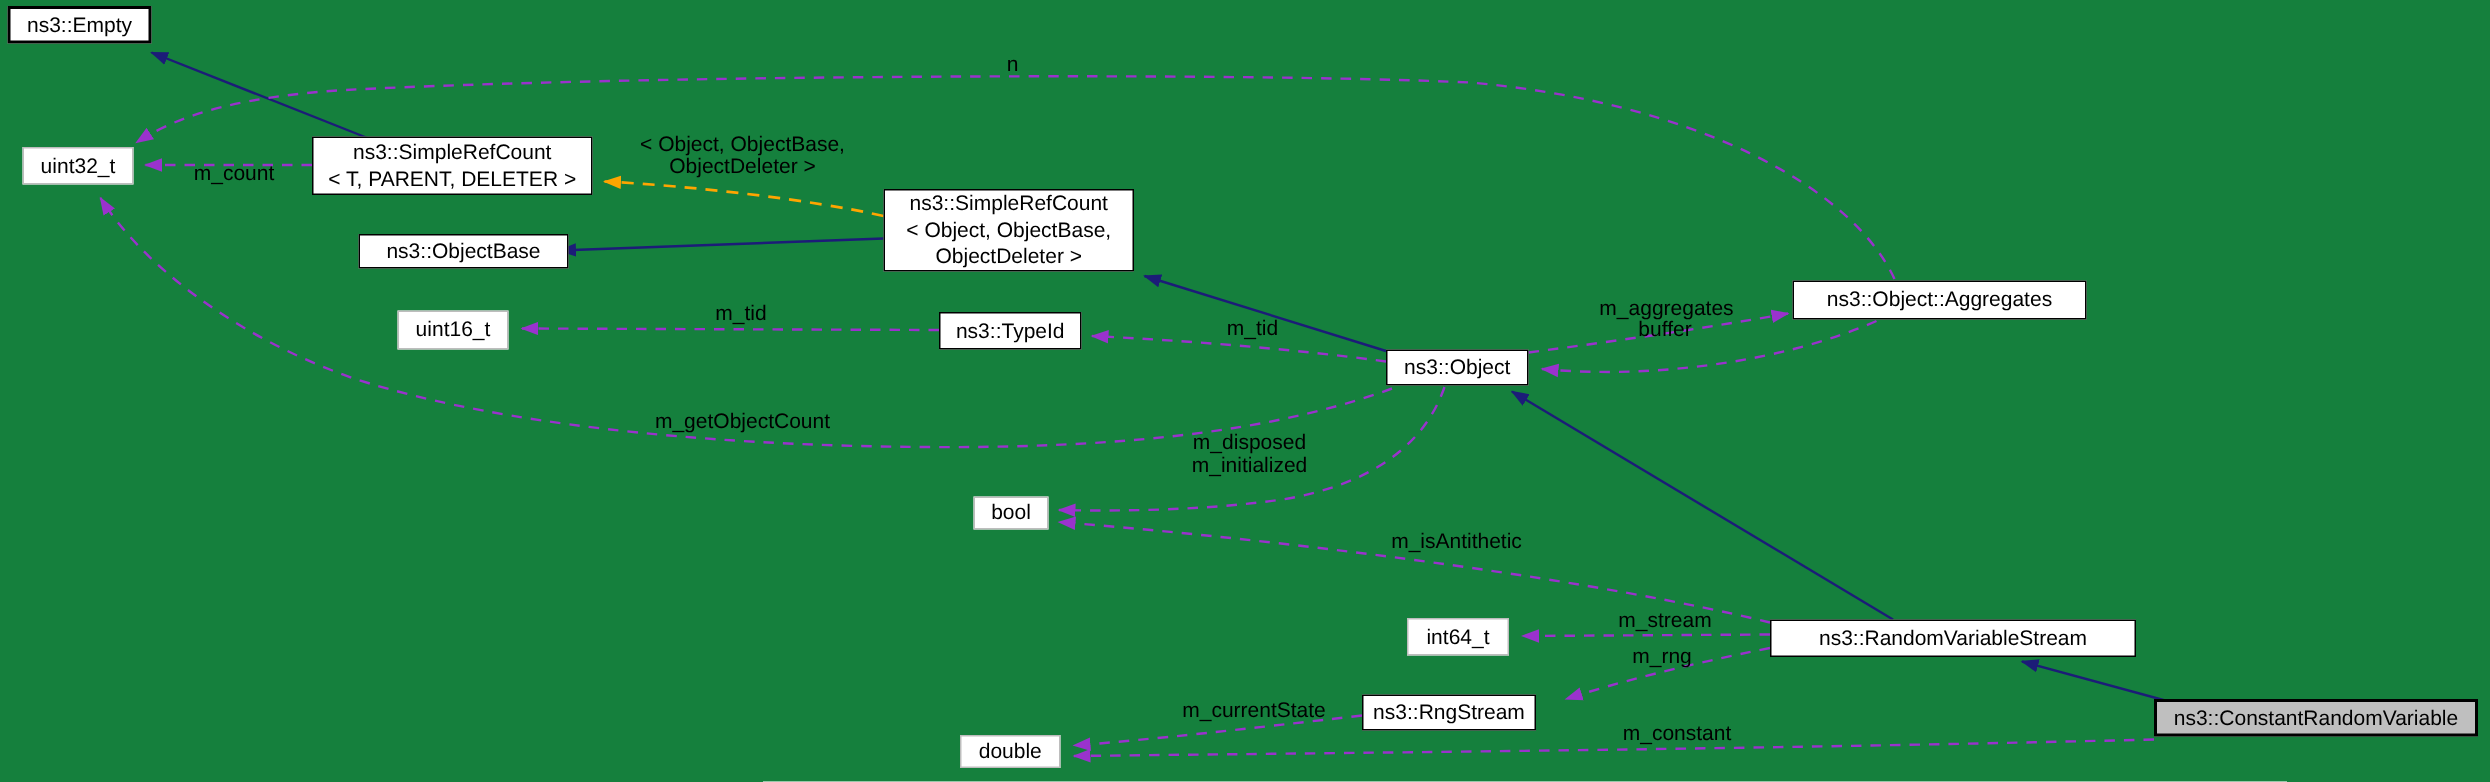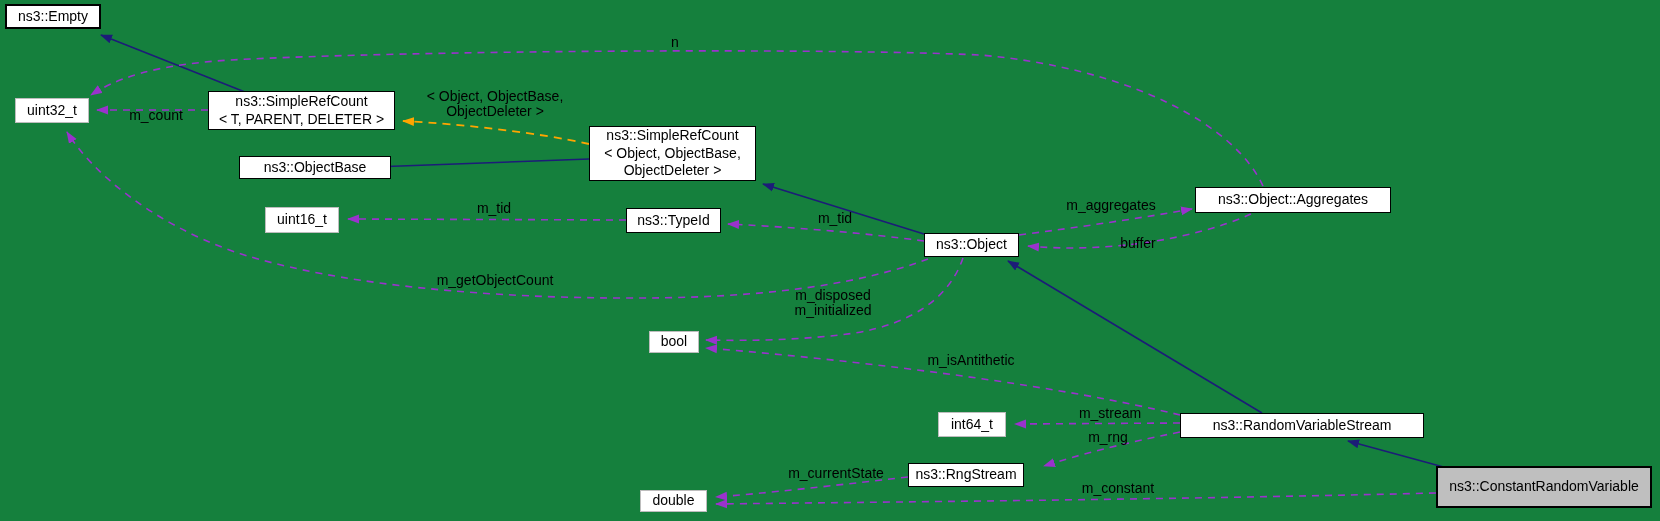--- a/index.html
+++ b/index.html
@@ -78,21 +78,21 @@
     <path d="M1436,493 C1150,500 882,502 716,504" fill="none" stroke="#9a32cd" stroke-width="1.6" stroke-dasharray="7,6" marker-end="url(#arr-usage)"></path>
   </svg>
 
   <div class="node" style="left:5px;top:4px;width:96px;height:25px;border-width:2px;">ns3::Empty</div>
 
   <div class="node external" style="left:15px;top:98px;width:74px;height:25px;">uint32_t</div>
 
   <div class="node" style="left:208px;top:91px;width:187px;height:39px;">ns3::SimpleRefCount
 &lt; T, PARENT, DELETER &gt;</div>
 
-  <div class="node" style="left:239px;top:156px;width:152px;height:23px;">ns3::ObjectBase</div>
+  <div class="node" style="left:239px;top:156px;width:140px;height:23px;">ns3::ObjectBase</div>
 
   <div class="node" style="left:589px;top:126px;width:167px;height:55px;">ns3::SimpleRefCount
 &lt; Object, ObjectBase,
 ObjectDeleter &gt;</div>
 
   <div class="node external" style="left:265px;top:207px;width:74px;height:26px;">uint16_t</div>
 
   <div class="node" style="left:626px;top:208px;width:95px;height:25px;">ns3::TypeId</div>
 
   <div class="node" style="left:924px;top:233px;width:95px;height:24px;">ns3::Object</div>
@@ -102,30 +102,30 @@
   <div class="node external" style="left:649px;top:331px;width:50px;height:22px;">bool</div>
 
   <div class="node external" style="left:938px;top:412px;width:68px;height:25px;">int64_t</div>
 
   <div class="node" style="left:1180px;top:413px;width:244px;height:25px;">ns3::RandomVariableStream</div>
 
   <div class="node" style="left:908px;top:463px;width:116px;height:24px;">ns3::RngStream</div>
 
   <div class="node external" style="left:640px;top:490px;width:67px;height:22px;">double</div>
 
-  <div class="node highlight" style="left:1436px;top:466px;width:216px;height:42px;">ns3::ConstantRandomVariable</div>
+  <div class="node highlight" style="left:1436px;top:466px;width:216px;height:25px;">ns3::ConstantRandomVariable</div>
 
   <span class="edge-label" style="left:675px;top:43px;">n</span>
   <span class="edge-label" style="left:156px;top:101px;margin-top:15px;">m_count</span>
   <span class="edge-label" style="left:495px;top:104px;">&lt; Object, ObjectBase,
 ObjectDeleter &gt;</span>
   <span class="edge-label" style="left:494px;top:209px;">m_tid</span>
   <span class="edge-label" style="left:835px;top:219px;">m_tid</span>
   <span class="edge-label" style="left:1111px;top:206px;">m_aggregates</span>
-  <span class="edge-label" style="left:1110px;top:244px;margin-left:28px;">buffer</span>
+  <span class="edge-label" style="left:1110px;top:220px;">buffer</span>
   <span class="edge-label" style="left:495px;top:281px;">m_getObjectCount</span>
   <span class="edge-label" style="left:833px;top:303px;">m_disposed
 m_initialized</span>
   <span class="edge-label" style="left:971px;top:361px;text-align:center;">m_isAntithetic</span>
   <span class="edge-label" style="left:1110px;top:414px;">m_stream</span>
   <span class="edge-label" style="left:1108px;top:438px;">m_rng</span>
   <span class="edge-label" style="left:836px;top:474px;">m_currentState</span>
   <span class="edge-label" style="left:1106px;top:489px;margin-left:12px;">m_constant</span>
 
 </div>

